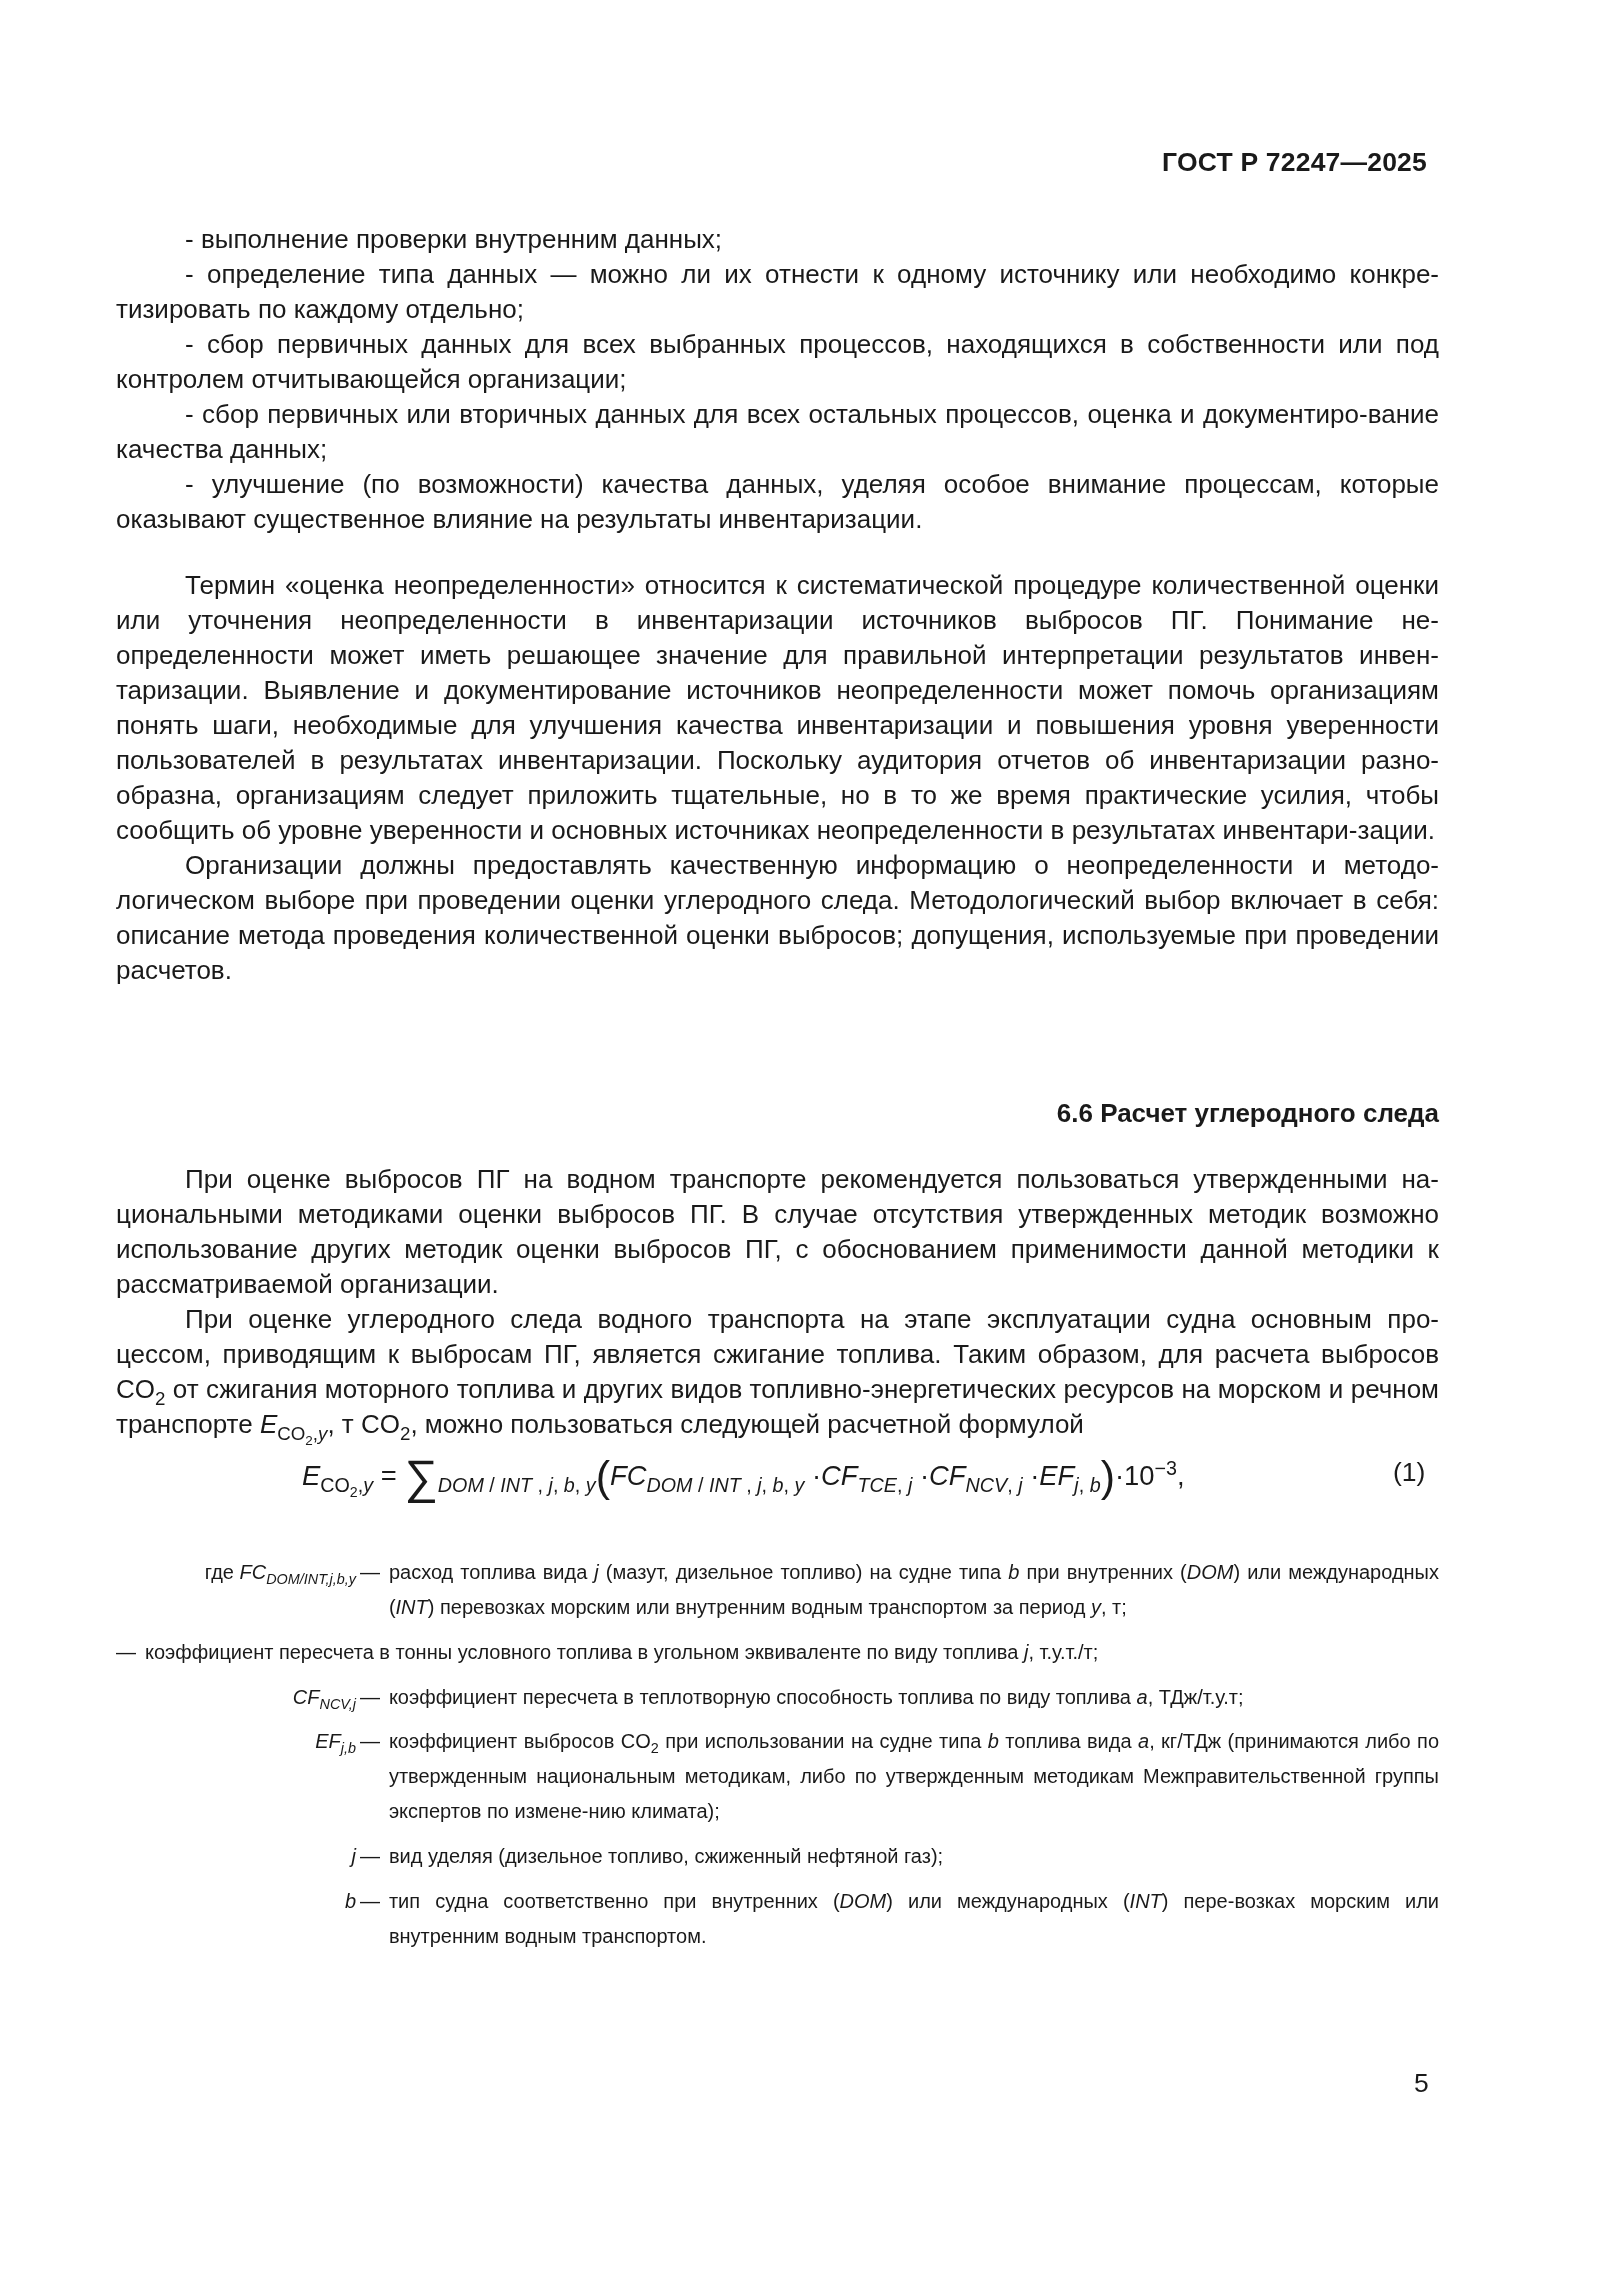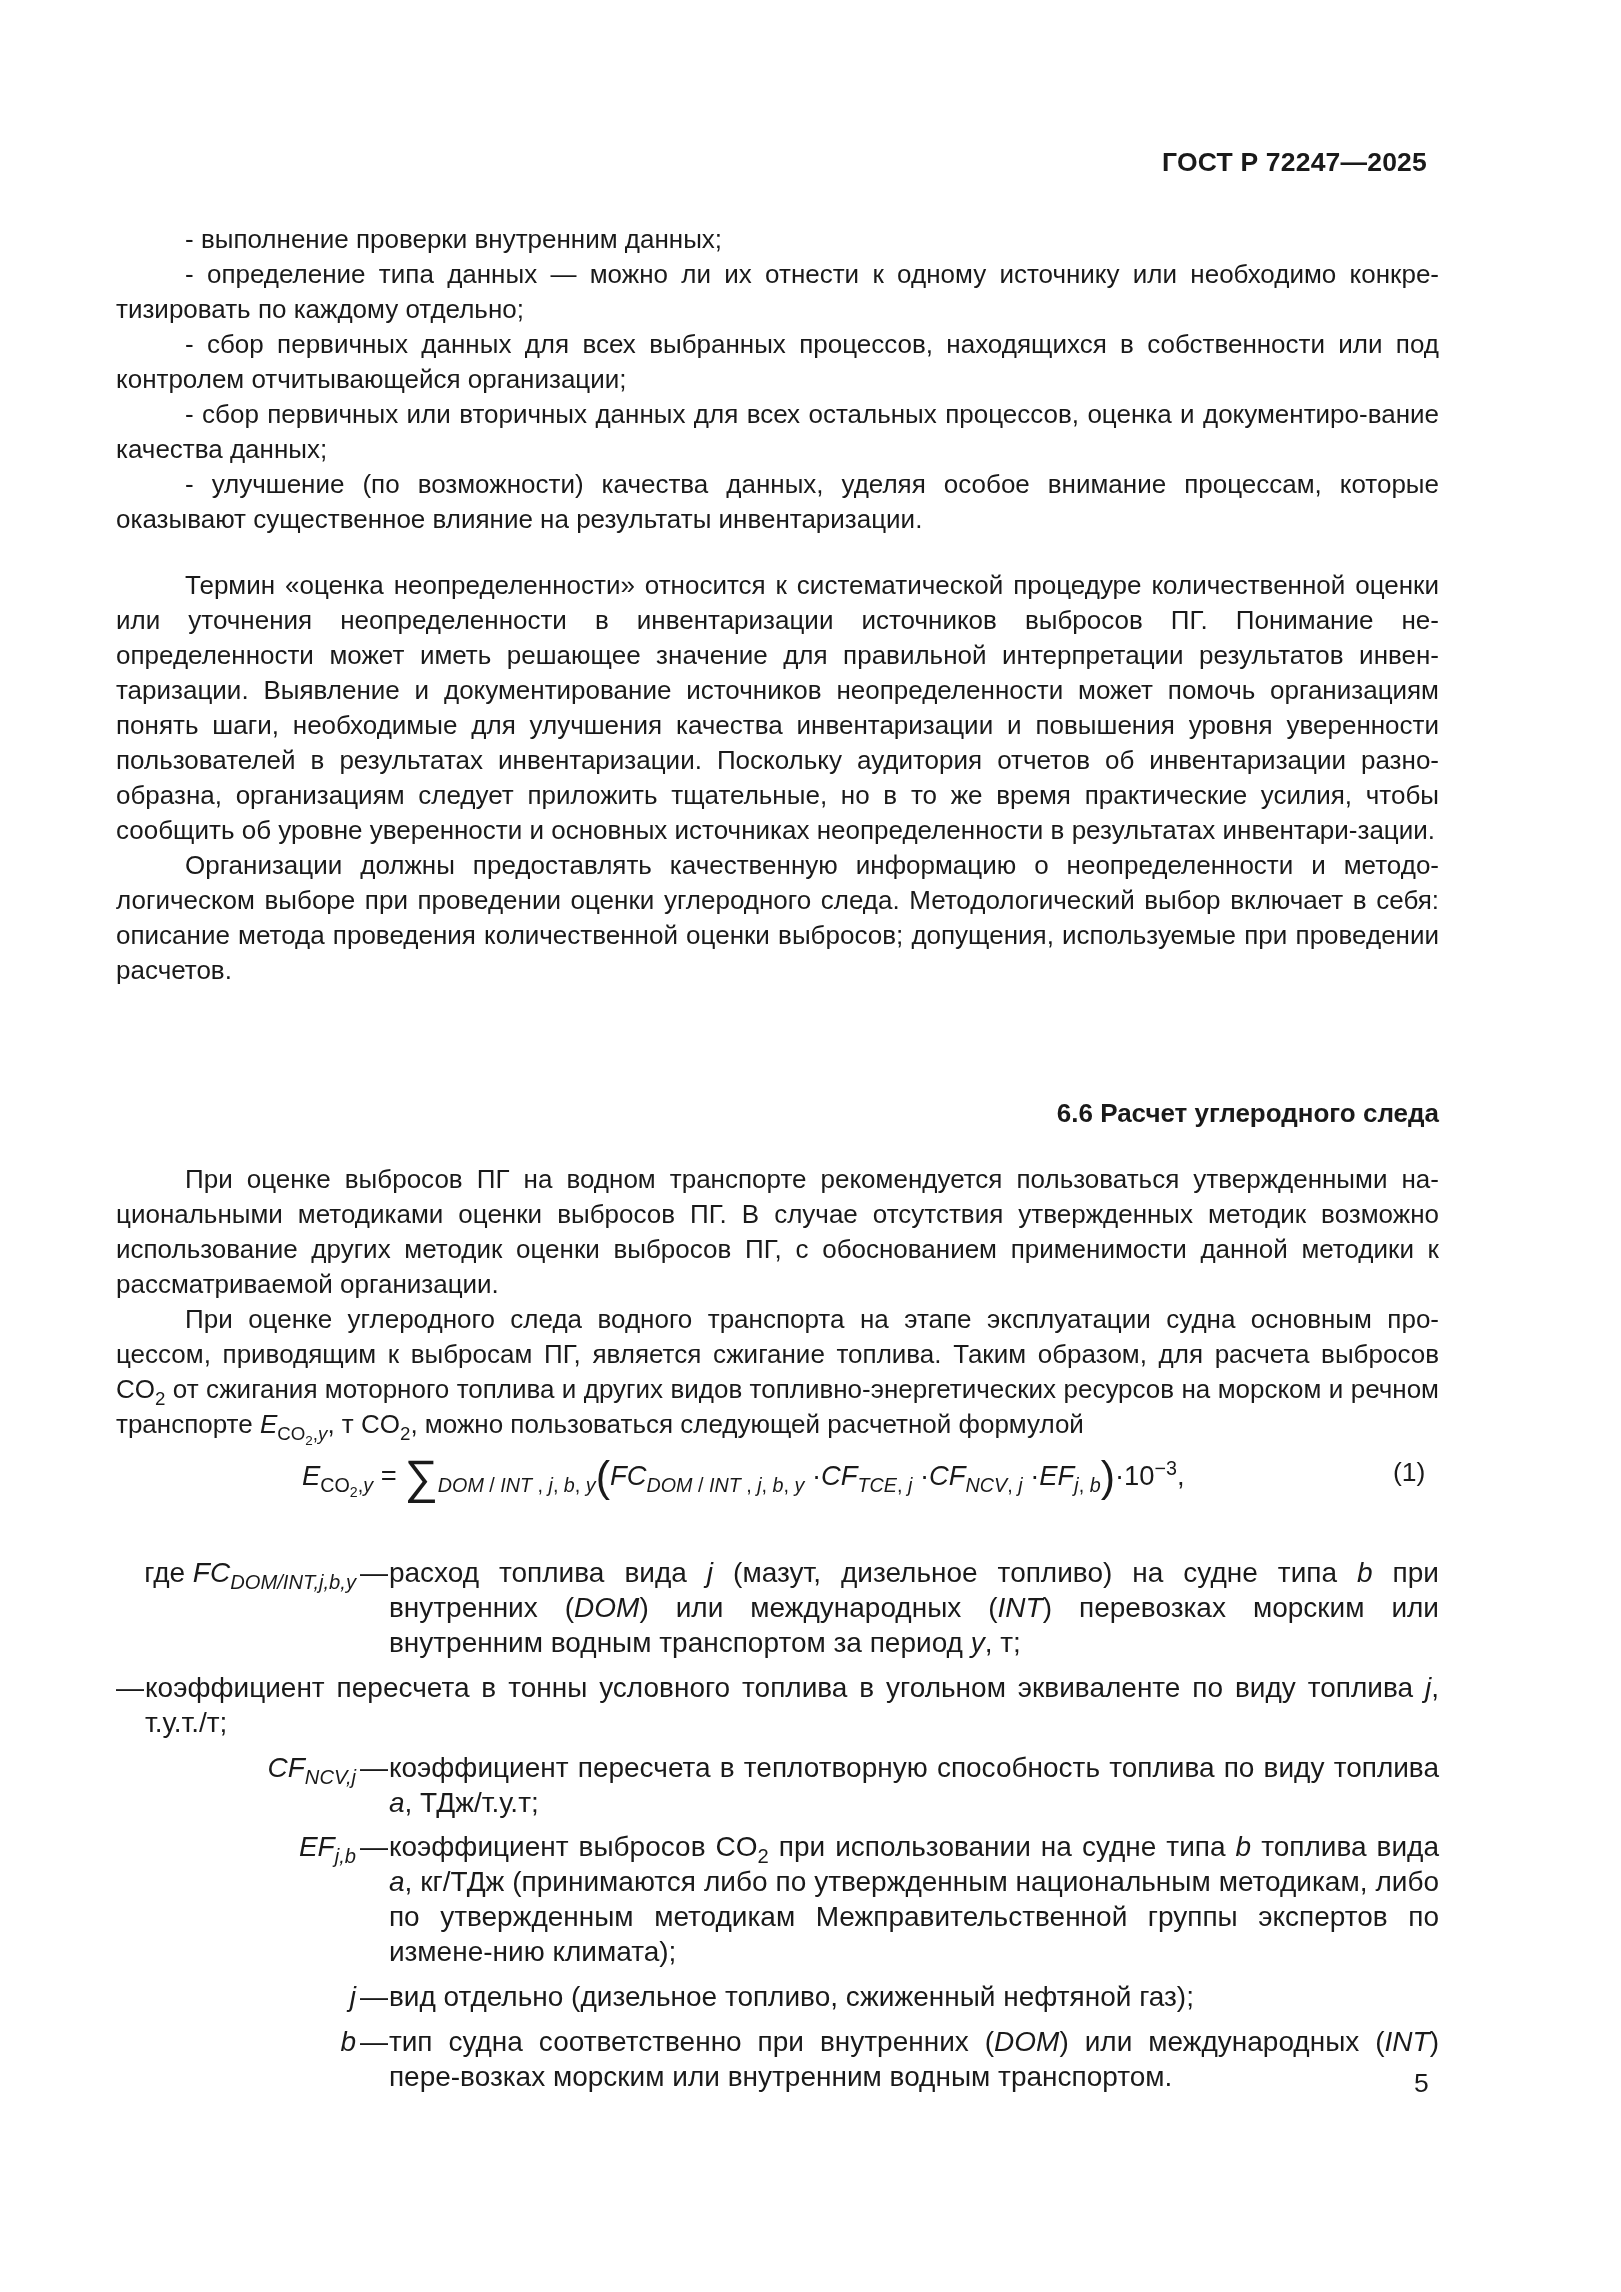--- a/index.html
+++ b/index.html
@@ -10,21 +10,21 @@
   .body { position: absolute; left: 116px; width: 1323px; font-size: 26px; line-height: 35px; }
   .p { text-align: justify; text-indent: 69px; margin: 0; hyphens: manual; }
   .h { font-weight: bold; margin: 0; padding-left: 69px; }
   sub { font-size: 0.72em; vertical-align: -0.35em; line-height: 0; }
   sup { font-size: 0.72em; vertical-align: 0.5em; line-height: 0; }
   i { font-style: italic; }
   .formula { position: absolute; left: 302px; top: 1449px; font-size: 27.4px; white-space: nowrap; }
   .formula .sum { font-size: 47px; vertical-align: -7.8px; font-weight: normal; }
   .formula .paren { font-size: 43px; vertical-align: -5.9px; font-weight: 200; }
   .eqnum { position: absolute; left: 1393px; top: 1457px; font-size: 26.5px; }
-  .defs { position: absolute; left: 116px; top: 1555px; width: 1323px; font-size: 28px; line-height: 35px; }
+  .defs { position: absolute; left: 116px; top: 1555px; width: 1323px; font-size: 20px; line-height: 35px; }
   .def { display: flex; margin-bottom: 9.8px; }
   .def .term { width: 240px; text-align: right; white-space: nowrap; padding-right: 3.9px; }
   .def .dash { width: 29px; text-align: left; }
   .def .desc { flex: 1; text-align: justify; }
   .pagenum { position: absolute; left: 1414px; top: 2068px; font-size: 26.5px; }
 </style>
 </head>
 <body>
 
 <div class="page">
@@ -71,21 +71,21 @@
       <div class="desc">коэффициент пересчета в теплотворную способность топлива по виду топлива <i>a</i>, ТДж/т.у.т;</div>
     </div>
     <div class="def">
       <div class="term"><i>EF</i><sub><i>j,b</i></sub></div>
       <div class="dash">—</div>
       <div class="desc">коэффициент выбросов CO<sub>2</sub> при использовании на судне типа <i>b</i> топлива вида <i>a</i>, кг/ТДж (принимаются либо по утвержденным национальным методикам, либо по утвержденным методикам Межправительственной группы экспертов по измене-нию климата);</div>
     </div>
     <div class="def">
       <div class="term"><i>j</i></div>
       <div class="dash">—</div>
-      <div class="desc">вид отдельно (дизельное топливо, сжиженный нефтяной газ);</div>
+      <div class="desc">вид уделяя (дизельное топливо, сжиженный нефтяной газ);</div>
     </div>
     <div class="def">
       <div class="term"><i>b</i></div>
       <div class="dash">—</div>
       <div class="desc">тип судна соответственно при внутренних (<i>DOM</i>) или международных (<i>INT</i>) пере-возках морским или внутренним водным транспортом.</div>
     </div>
   </div>
 
   <div class="pagenum">5</div>
 </div>

